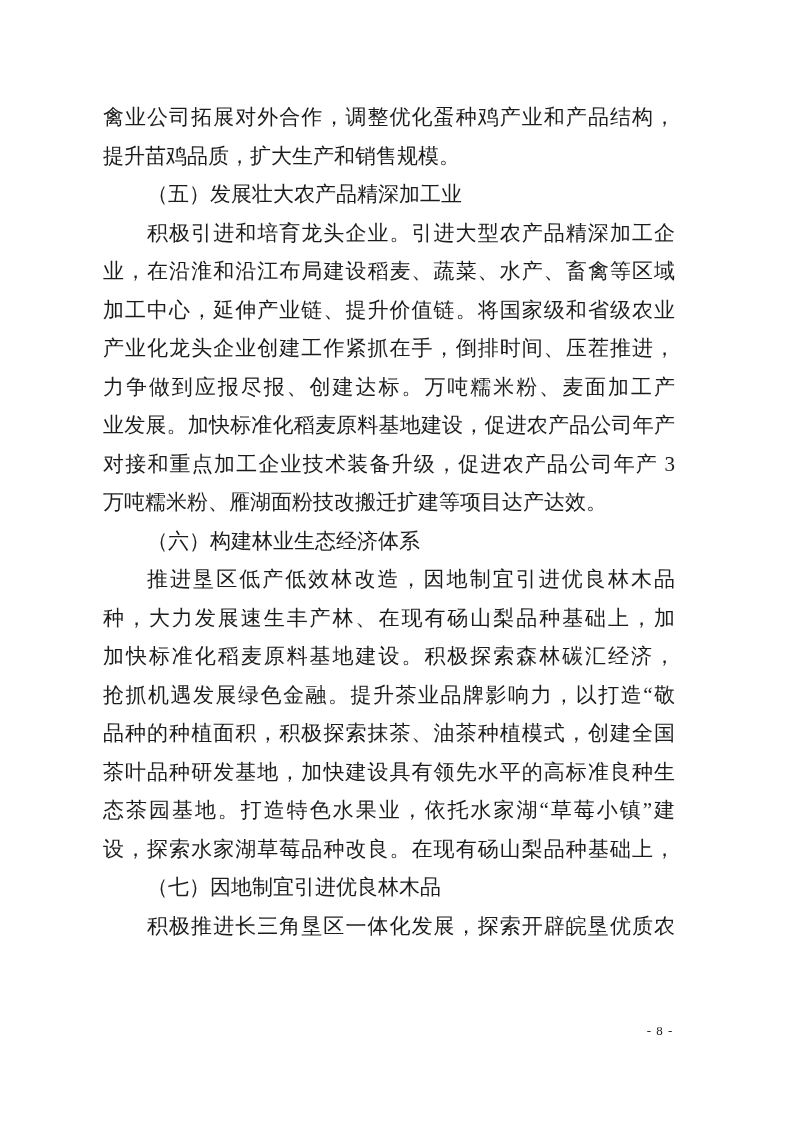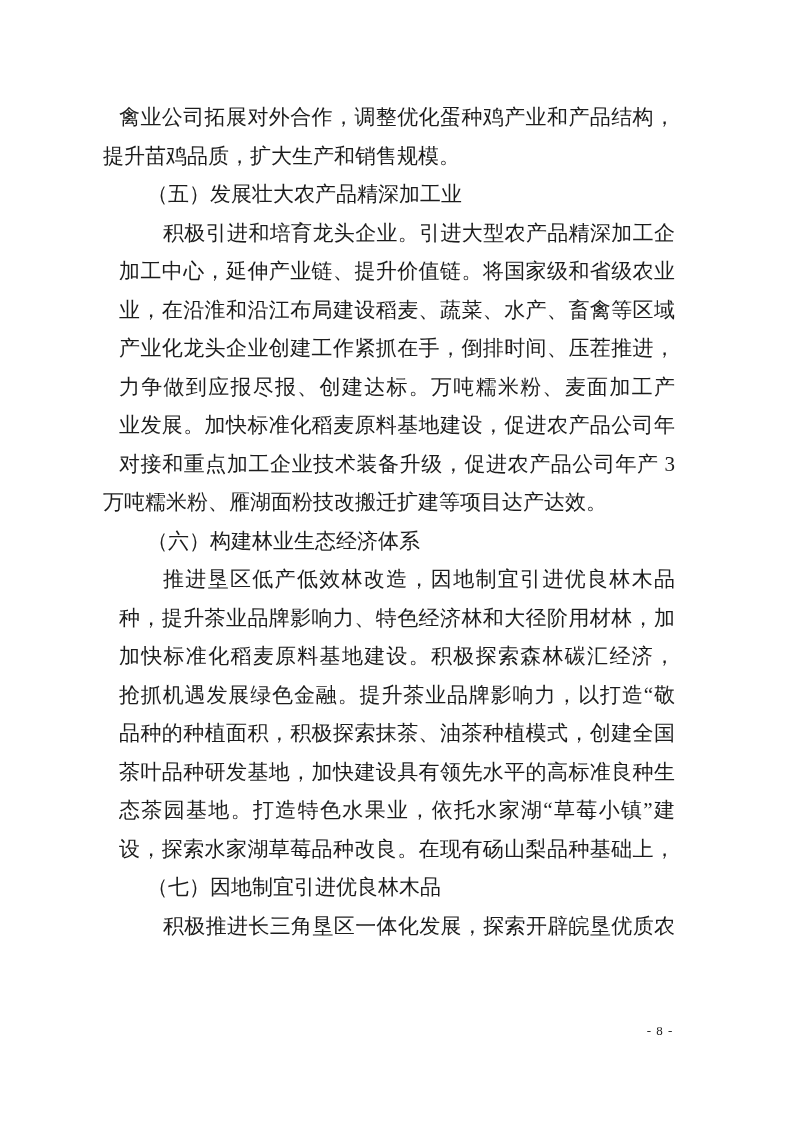--- a/index.html
+++ b/index.html
@@ -25,21 +25,20 @@
     height: 38.5px;
     line-height: 38.5px;
     font-size: 21px;
     color: #1c1c1c;
     text-align: justify;
     text-justify: inter-character;
     overflow: hidden;
   }
   .line.justify {
     text-align-last: justify;
-    margin-left: 16px;
   }
   .line.indent {
     text-indent: 44px;
   }
   .page-number {
     position: absolute;
     top: 1023px;
     left: 612px;
     width: 96px;
     text-align: center;
@@ -51,30 +50,30 @@
 </style>
 </head>
 <body>
 
 <div class="page">
   <div class="doc-body">
       <div class="line justify">禽业公司拓展对外合作，调整优化蛋种鸡产业和产品结构，</div>
       <div class="line">提升苗鸡品质，扩大生产和销售规模。</div>
       <div class="line indent">（五）发展壮大农产品精深加工业</div>
       <div class="line justify indent">积极引进和培育龙头企业。引进大型农产品精深加工企</div>
+      <div class="line justify">业，在沿淮和沿江布局建设稻麦、蔬菜、水产、畜禽等区域</div>
       <div class="line justify">加工中心，延伸产业链、提升价值链。将国家级和省级农业</div>
-      <div class="line justify">业，在沿淮和沿江布局建设稻麦、蔬菜、水产、畜禽等区域</div>
       <div class="line justify">产业化龙头企业创建工作紧抓在手，倒排时间、压茬推进，</div>
       <div class="line justify">力争做到应报尽报、创建达标。万吨糯米粉、麦面加工产</div>
       <div class="line justify">业发展。加快标准化稻麦原料基地建设，促进农产品公司年产</div>
       <div class="line justify">对接和重点加工企业技术装备升级，促进农产品公司年产 3</div>
       <div class="line">万吨糯米粉、雁湖面粉技改搬迁扩建等项目达产达效。</div>
       <div class="line indent">（六）构建林业生态经济体系</div>
       <div class="line justify indent">推进垦区低产低效林改造，因地制宜引进优良林木品</div>
-      <div class="line justify">种，提升茶业品牌影响力、特色经济林和大径阶用材林，加</div>
+      <div class="line justify">种，大力发展速生丰产林、在现有砀山梨品种基础上，加</div>
       <div class="line justify">加快标准化稻麦原料基地建设。积极探索森林碳汇经济，</div>
       <div class="line justify">抢抓机遇发展绿色金融。提升茶业品牌影响力，以打造“敬</div>
       <div class="line justify">品种的种植面积，积极探索抹茶、油茶种植模式，创建全国</div>
       <div class="line justify">茶叶品种研发基地，加快建设具有领先水平的高标准良种生</div>
       <div class="line justify">态茶园基地。打造特色水果业，依托水家湖“草莓小镇”建</div>
       <div class="line justify">设，探索水家湖草莓品种改良。在现有砀山梨品种基础上，</div>
       <div class="line indent">（七）因地制宜引进优良林木品</div>
       <div class="line justify indent">积极推进长三角垦区一体化发展，探索开辟皖垦优质农</div>
     </div>
   <div class="page-number">- 8 -</div>

